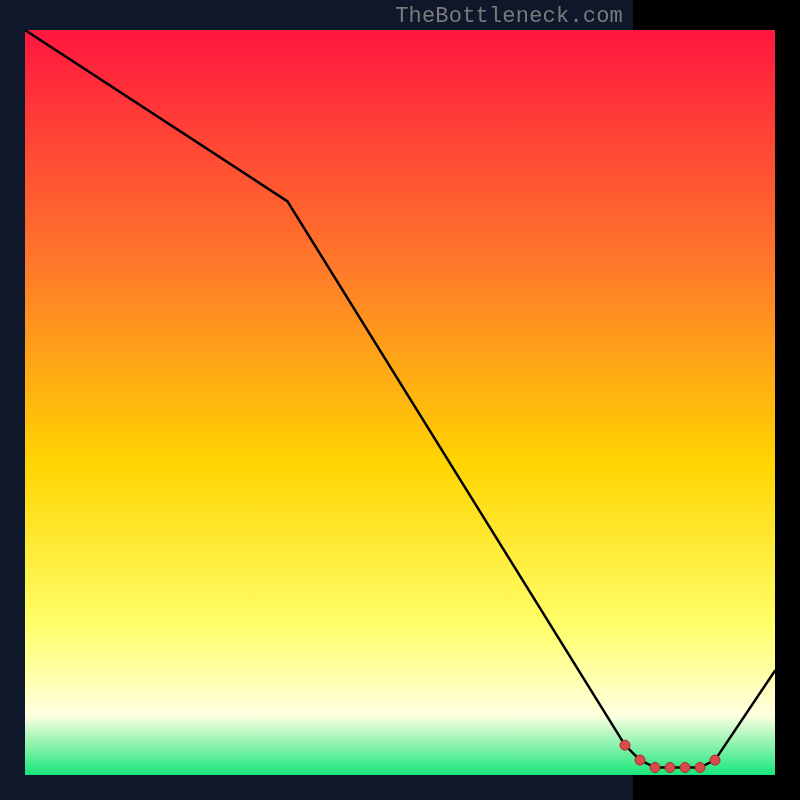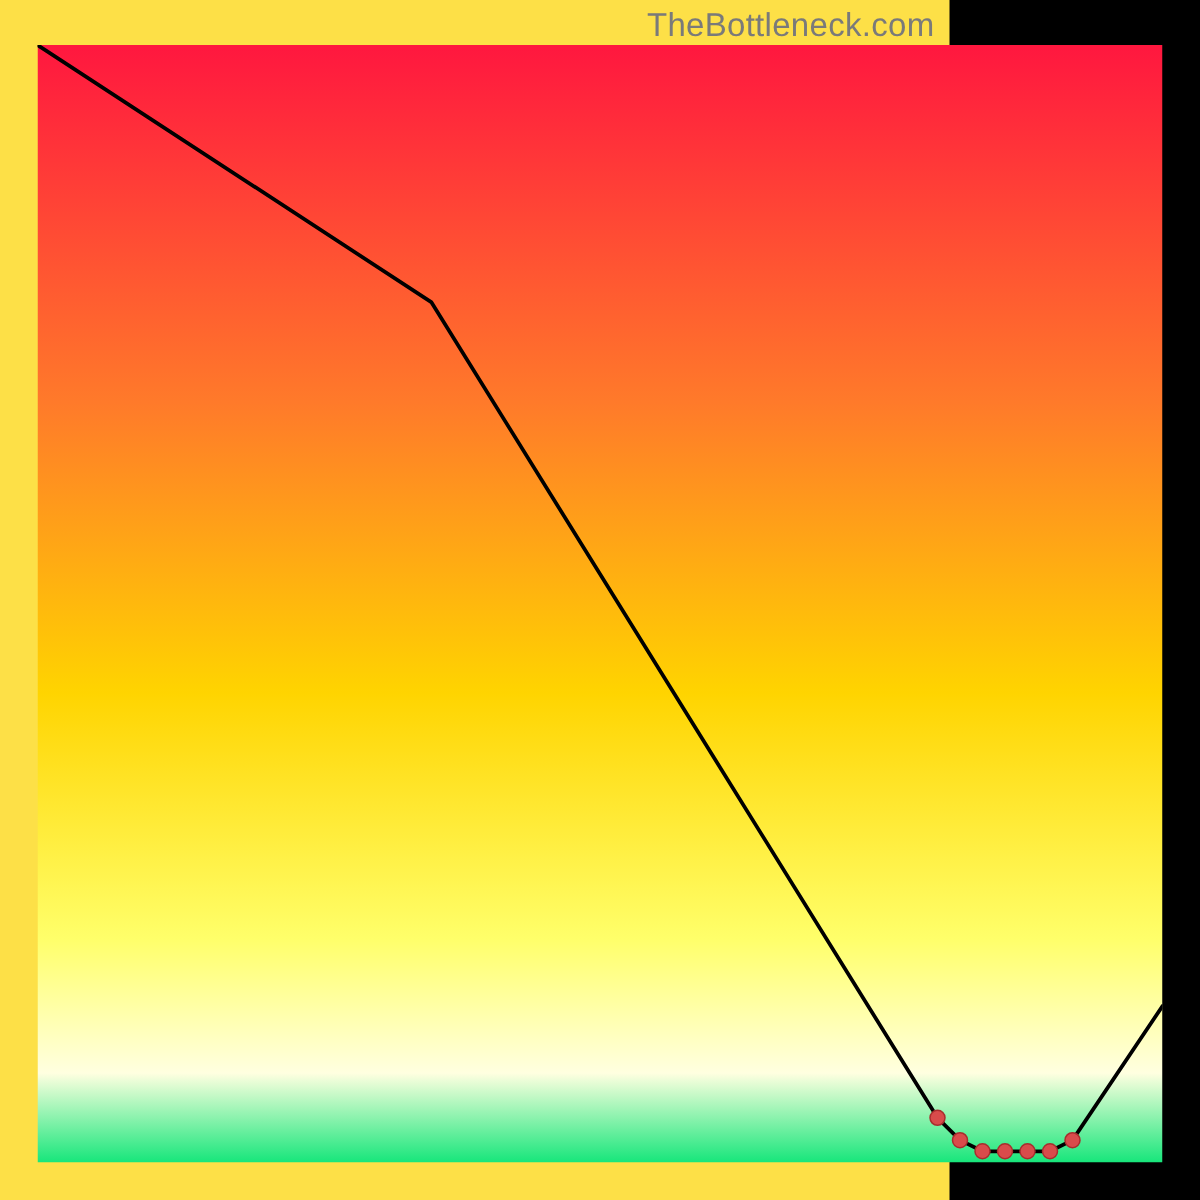--- a/index.html
+++ b/index.html
@@ -8,21 +8,22 @@
     width: 800px;
     height: 800px;
     background: #000;
     font-family: Arial, Helvetica, sans-serif;
     overflow: hidden;
   }
   .stage {
     position: relative;
     width: 633px;
     height: 800px;
-    background: #fde047;
+    background: #0f172a;
+    font-family: Liberation Mono, monospace;
   }
   .attribution {
     position: absolute;
     top: 4px;
     right: 10px;
     color: #7a7a7a;
     font-size: 22px;
     font-weight: 400;
     letter-spacing: 0.2px;
   }

